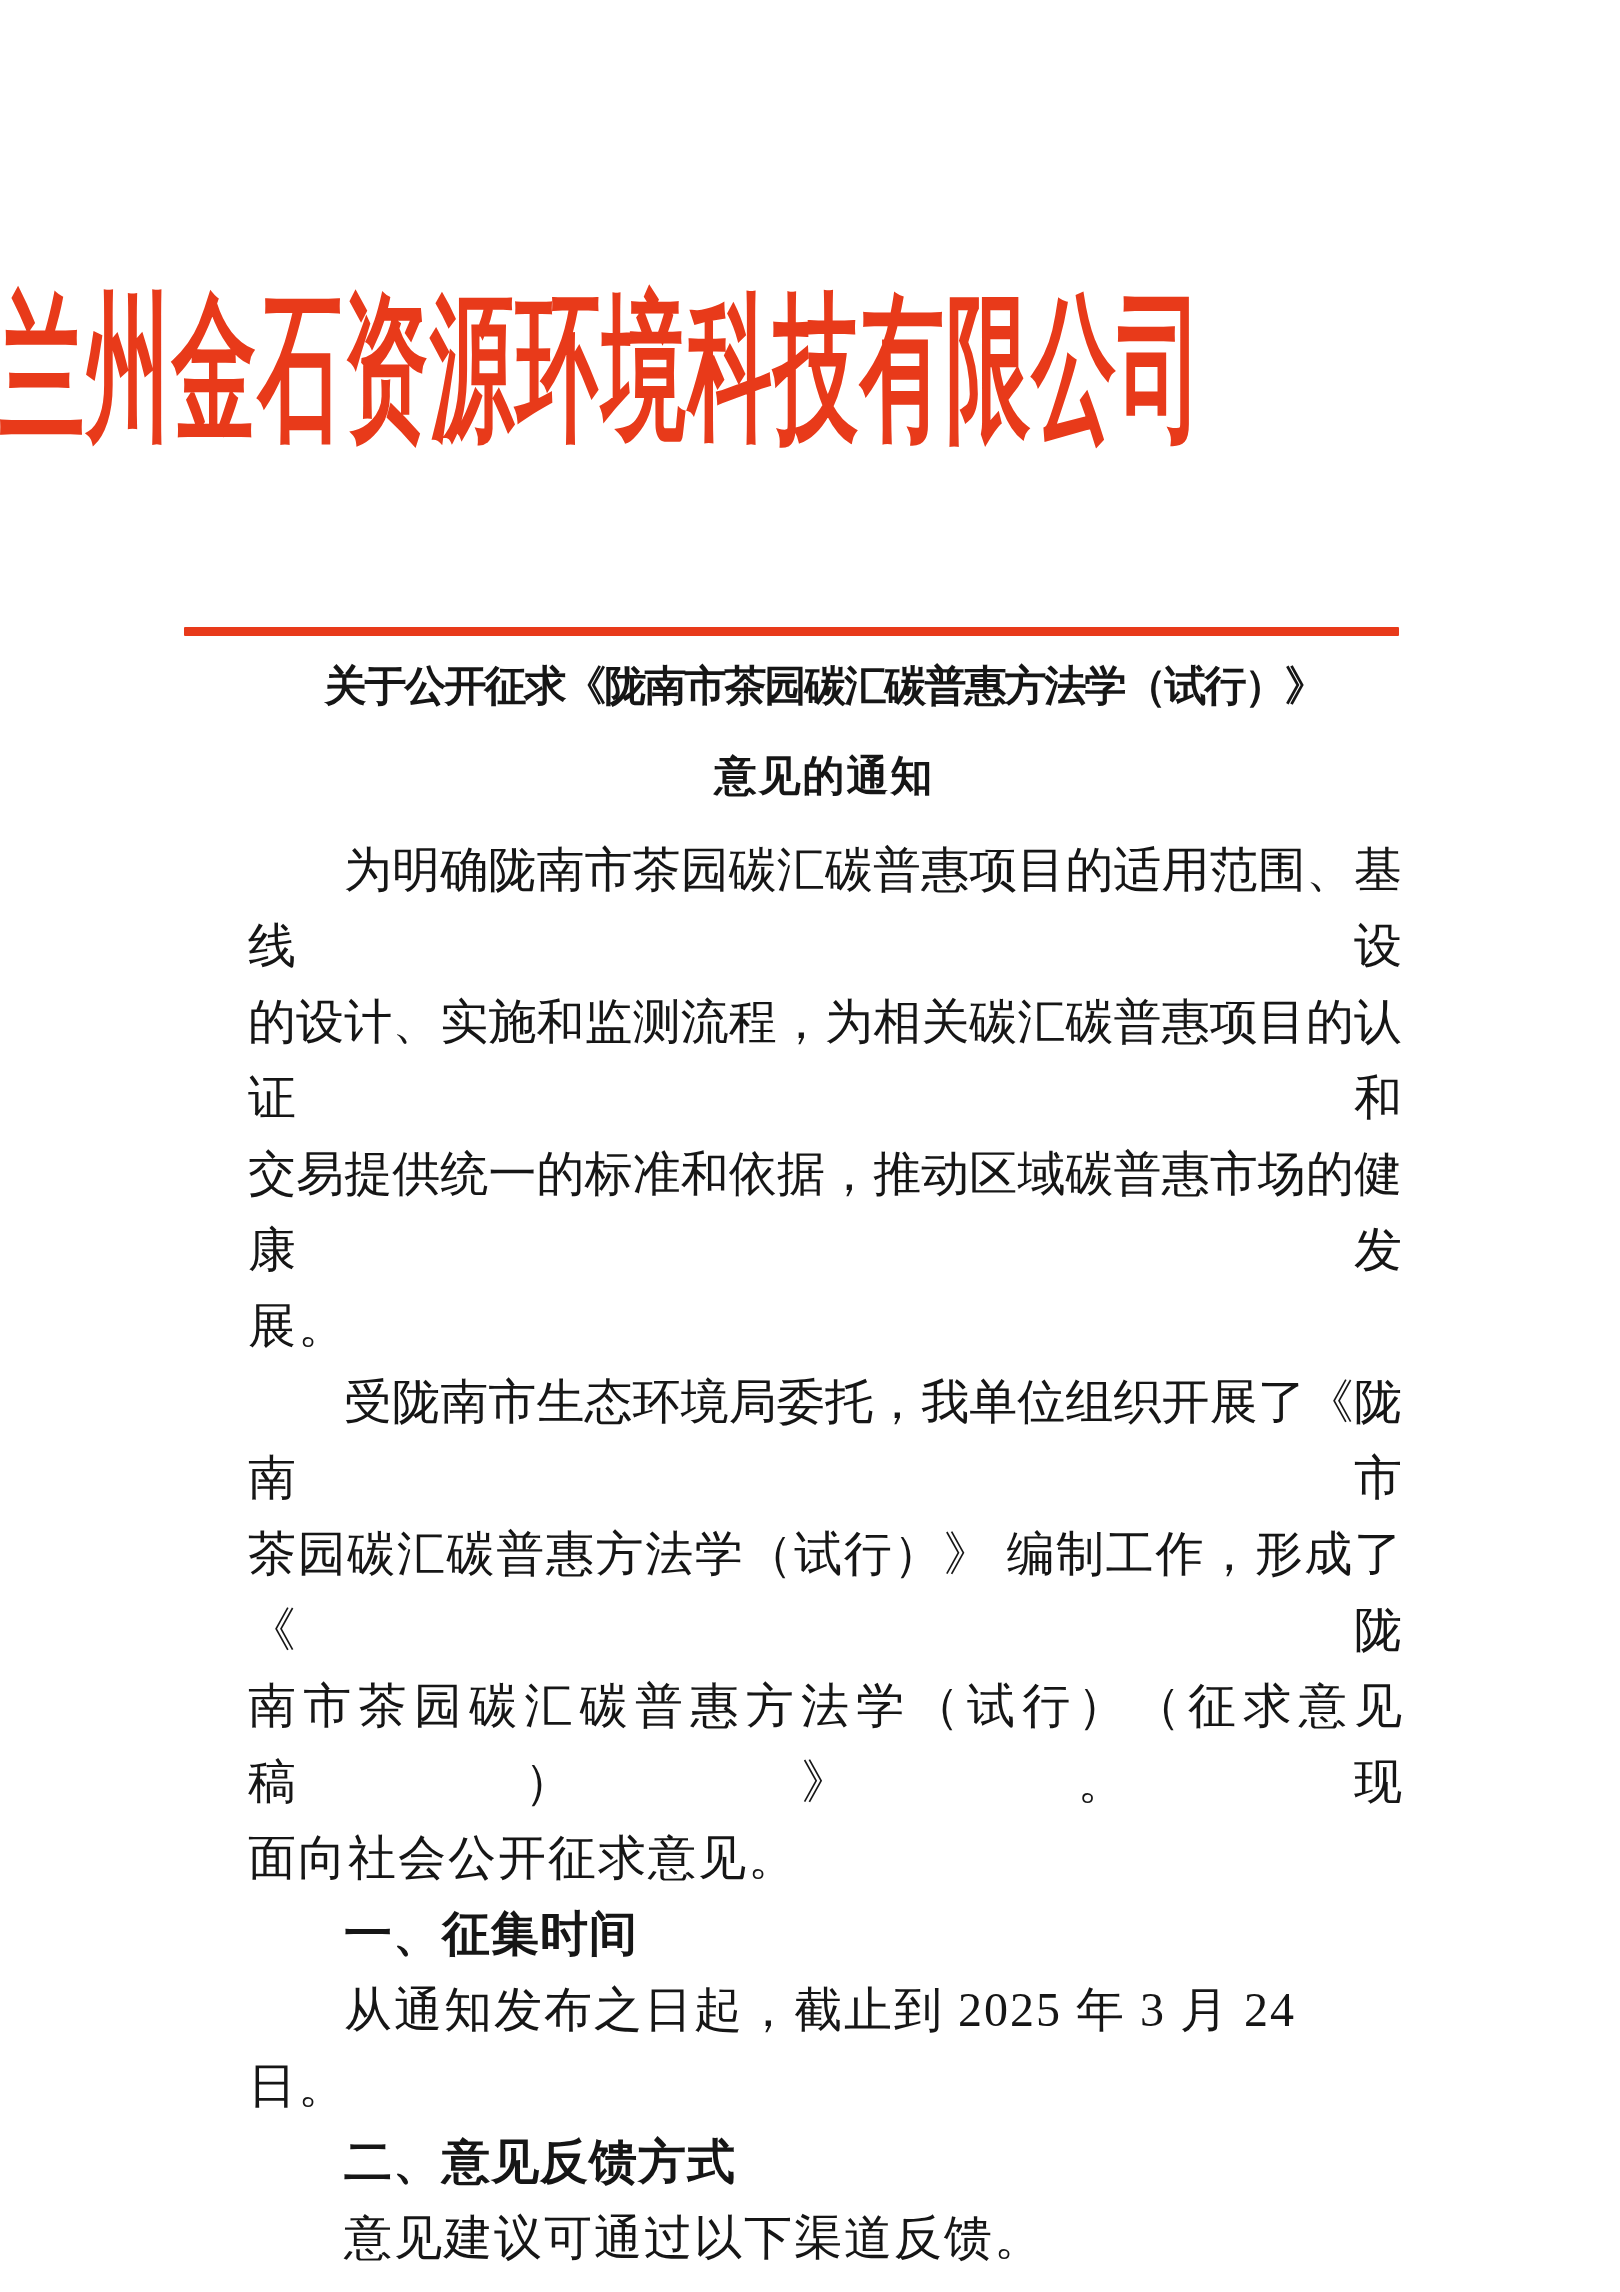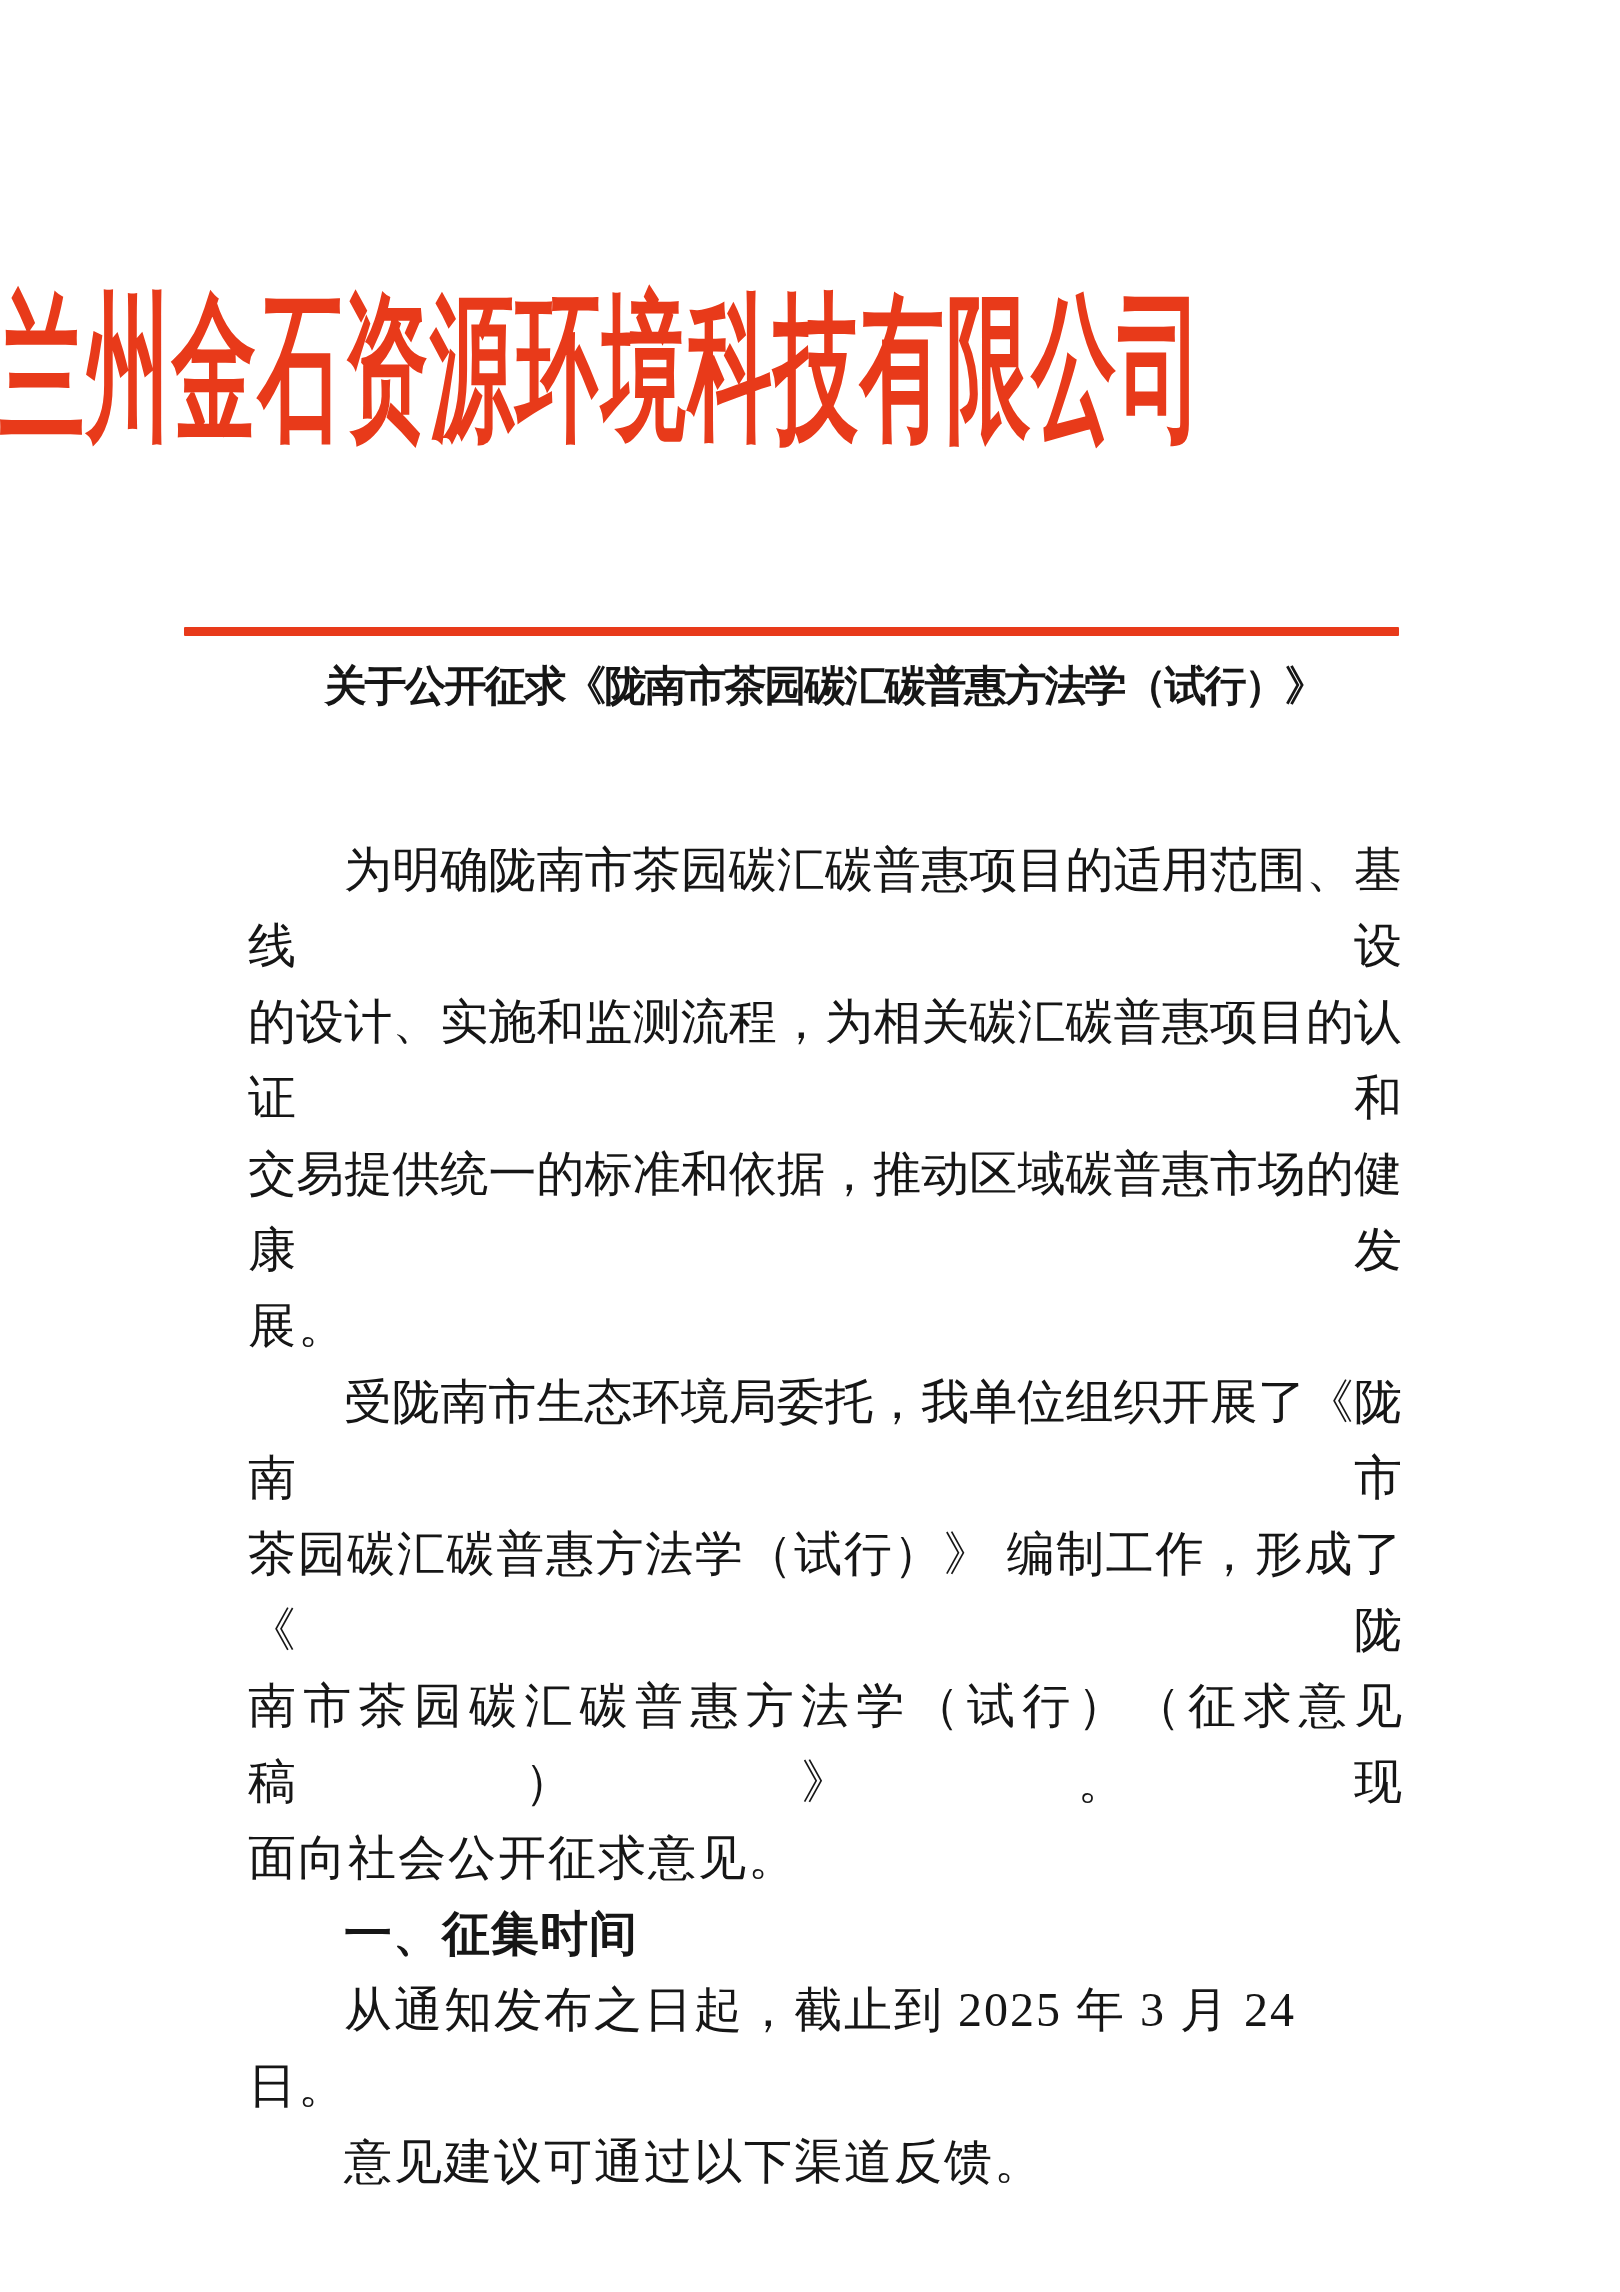--- a/index.html
+++ b/index.html
@@ -98,30 +98,32 @@
 <div class="page">
 
   <div class="letterhead">
     <span class="company">兰州金石资源环境科技有限公司</span>
   </div>
 
   <div class="red-rule"></div>
 
   <div class="doc-title">
     <div class="t-line t-line1">关于公开征求《陇南市茶园碳汇碳普惠方法学（试行）》</div>
+    <div class="t-line t-line2">意见的通知</div>
   </div>
 
   <div class="doc-body" id="doc-body">
       <div class="line body indent justify">为明确陇南市茶园碳汇碳普惠项目的适用范围、基线设</div>
       <div class="line body justify">的设计、实施和监测流程，为相关碳汇碳普惠项目的认证和</div>
       <div class="line body justify">交易提供统一的标准和依据，推动区域碳普惠市场的健康发</div>
       <div class="line body">展。</div>
       <div class="line body indent justify">受陇南市生态环境局委托，我单位组织开展了《陇南市</div>
       <div class="line body justify">茶园碳汇碳普惠方法学（试行）》 编制工作，形成了《陇</div>
       <div class="line body justify">南市茶园碳汇碳普惠方法学（试行）（征求意见稿）》。现</div>
       <div class="line body">面向社会公开征求意见。</div>
       <div class="line heading indent">一、征集时间</div>
       <div class="line body indent">从通知发布之日起，截止到 2025 年 3 月 24 日。</div>
+      <div class="line heading indent">二、意见反馈方式</div>
       <div class="line body indent">意见建议可通过以下渠道反馈。</div>
     </div>
 
 </div>
 
 
 </body></html>

